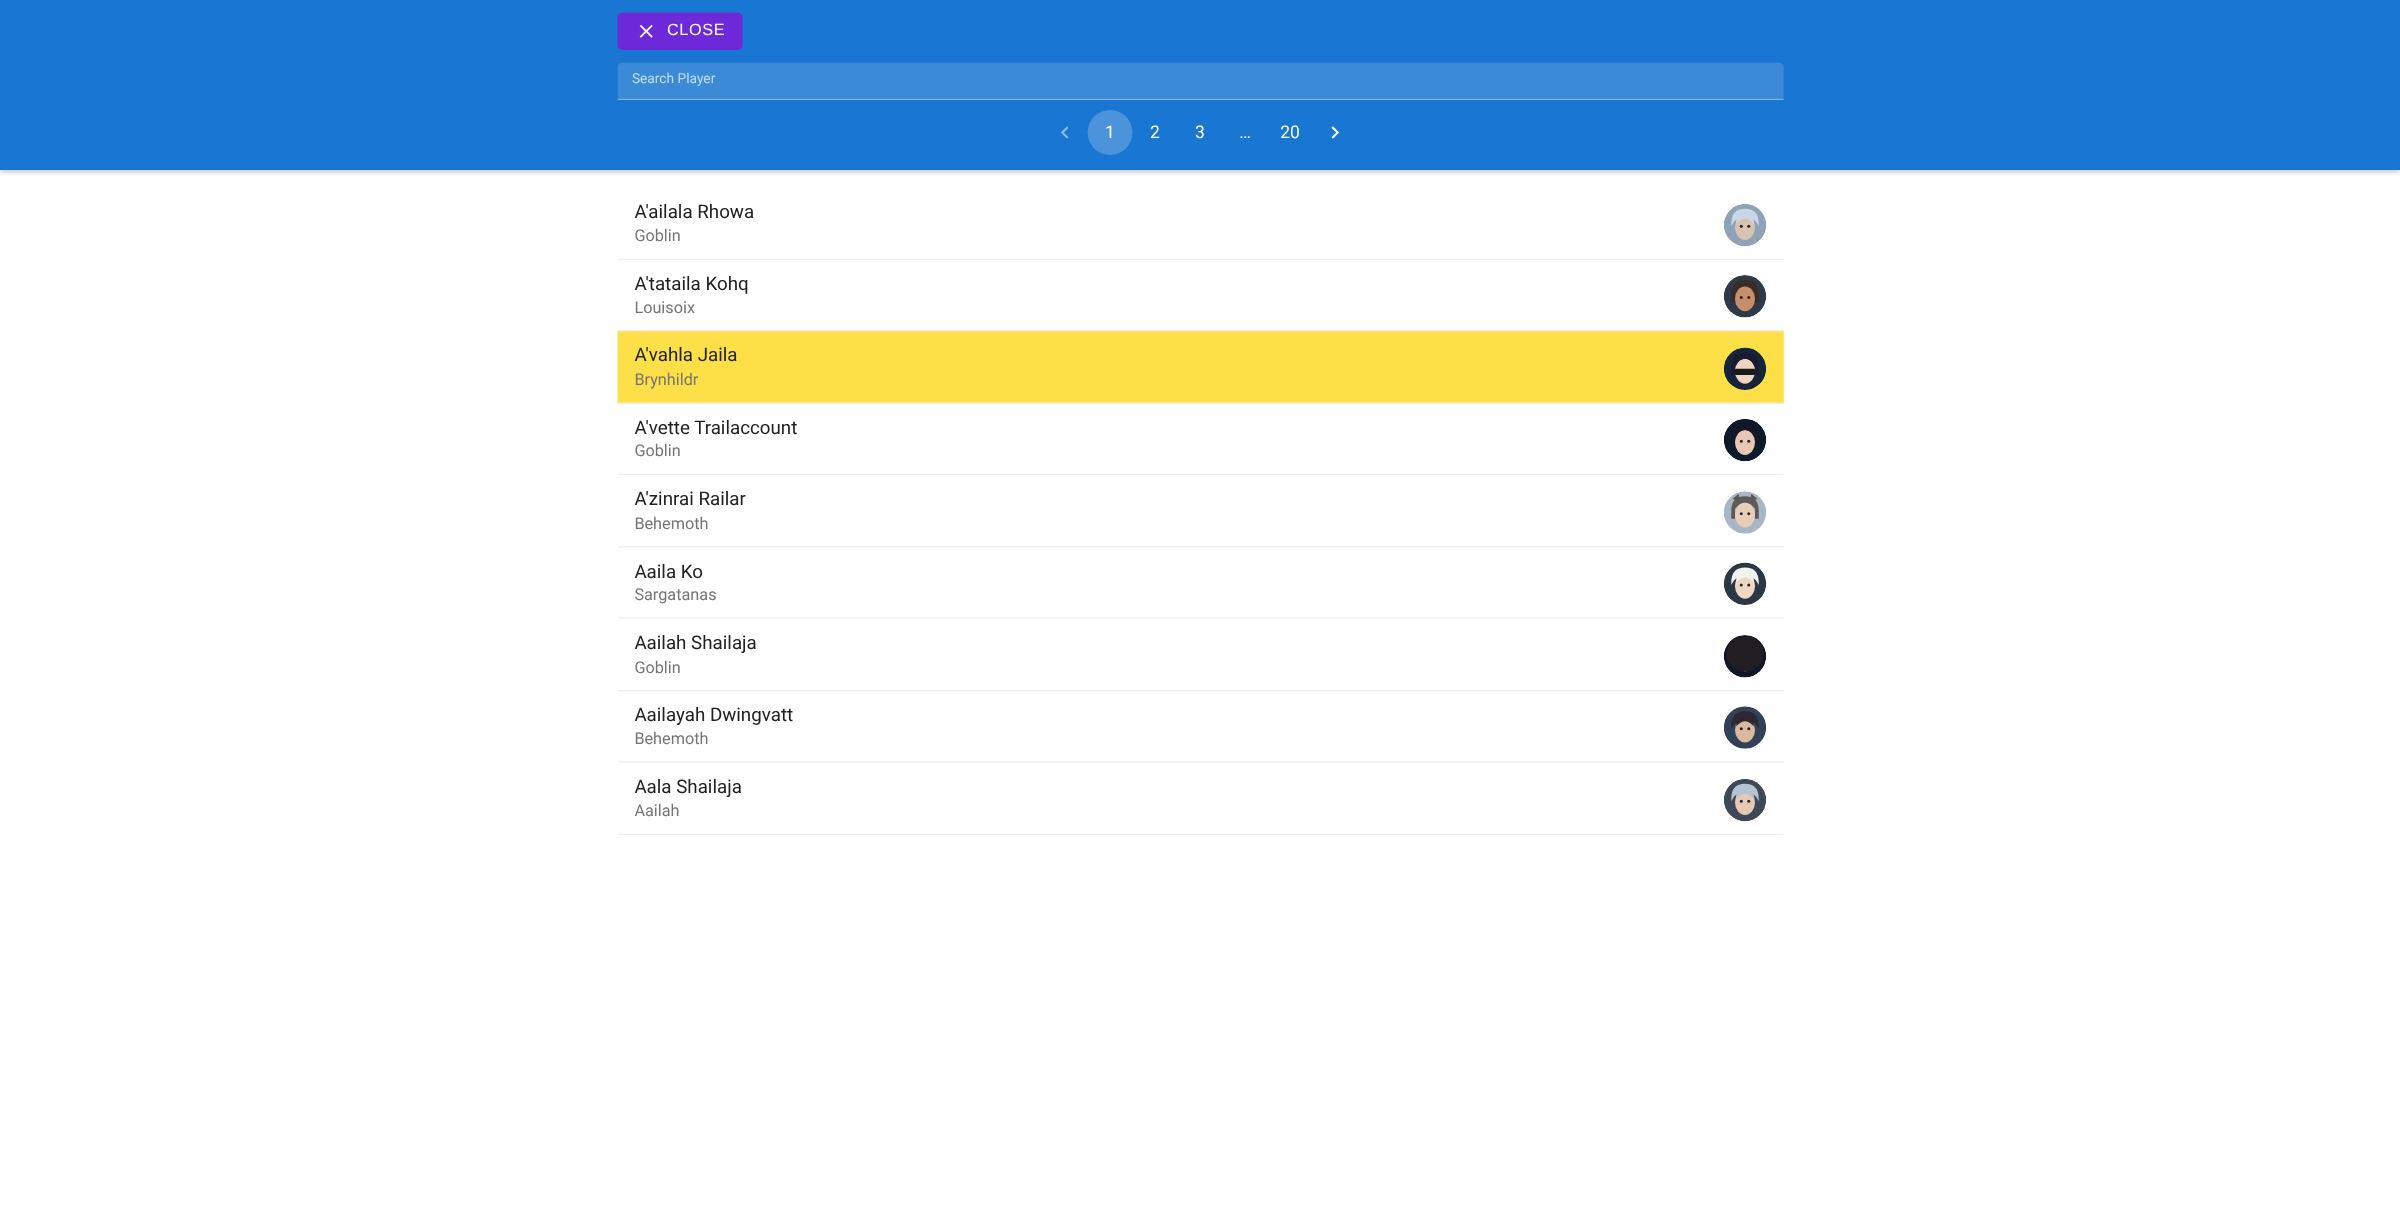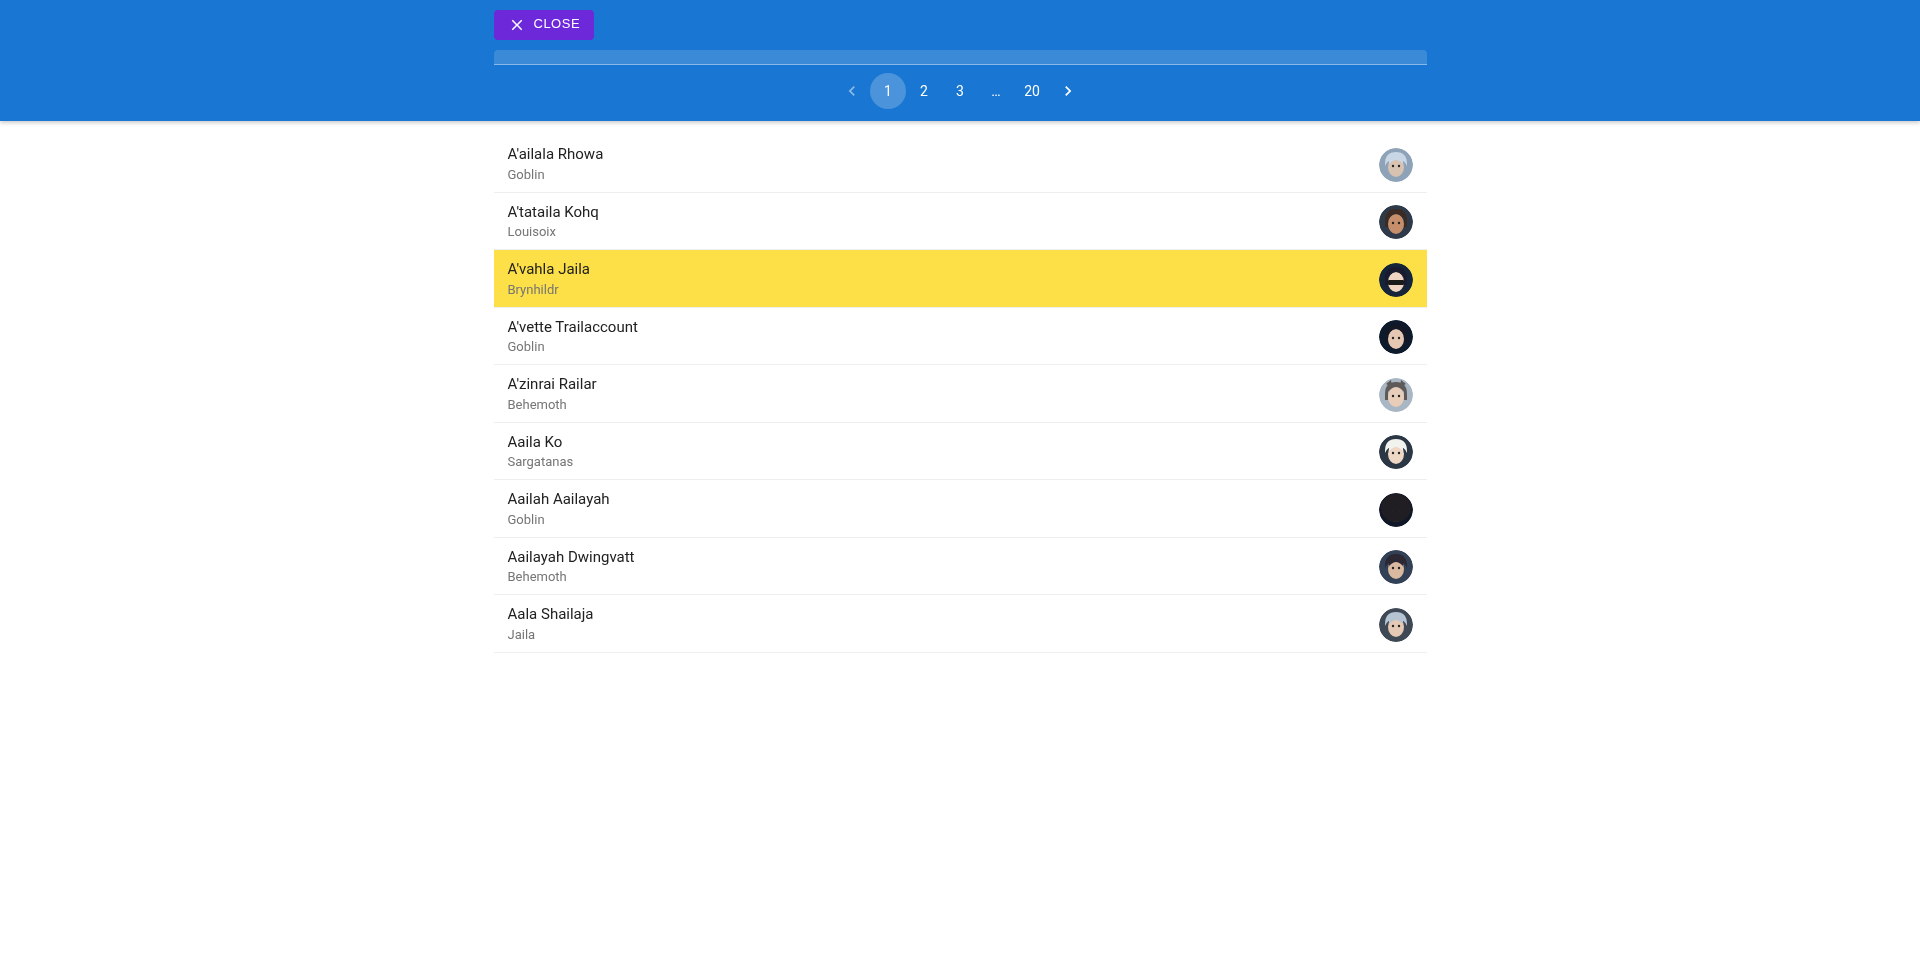--- a/index.html
+++ b/index.html
@@ -153,20 +153,21 @@
 <div class="header">
   <div class="container">
     <button class="close-btn">
       <svg viewBox="0 0 24 24">
           <path d="M19 6.41 17.59 5 12 10.59 6.41 5 5 6.41 10.59 12 5 17.59 6.41 19 12 13.41 17.59 19 19 17.59 13.41 12z"></path>
         </svg>
       <span>CLOSE</span>
     </button>
 
     <div class="search-box">
+      <span class="search-label">Search Player</span>
     </div>
 
     <div class="pagination">
       <div class="pg-btn disabled">
         <svg viewBox="0 0 24 24">
             <path d="M15.41 7.41 14 6l-6 6 6 6 1.41-1.41L10.83 12z"></path>
           </svg>
       </div>
 
       <div id="page-buttons" style="display:contents"><div class="pg-btn active">1</div><div class="pg-btn">2</div><div class="pg-btn">3</div><div class="pg-btn" style="cursor: default;">…</div><div class="pg-btn">20</div></div>
@@ -255,21 +256,21 @@
         <circle cx="17" cy="17" r="17" fill="#2b3745"></circle>
         <ellipse cx="17" cy="19" rx="8" ry="10" fill="#efd7c6"></ellipse>
         <path d="M6 16 Q6 4 17 4 Q28 4 28 16 L28 18 Q24 10 17 10 Q10 10 6 18 Z" fill="#f2f2ee"></path>
         <path d="M10 11 Q17 7 24 11 L24 16 Q20 12 17 12 Q14 12 10 16 Z" fill="#f2f2ee"></path>
         <circle cx="14" cy="18" r="1.2" fill="#222"></circle>
         <circle cx="20" cy="18" r="1.2" fill="#222"></circle>
       </svg>
     </div>
     <div class="result-row">
       <div class="result-text">
-        <div class="name">Aailah Aailayah</div>
+        <div class="name">Aailah Shailaja</div>
         <div class="server">Goblin</div>
       </div>
       <svg class="avatar" viewBox="0 0 34 34">
         <circle cx="17" cy="17" r="17" fill="#101828"></circle>
         <ellipse cx="17" cy="19" rx="8" ry="10" fill="#e0bfa6"></ellipse>
         <ellipse cx="17" cy="15" rx="15" ry="14" fill="#201e22"></ellipse>
         <circle cx="14" cy="18" r="1.2" fill="#222"></circle>
         <circle cx="20" cy="18" r="1.2" fill="#222"></circle>
       </svg>
     </div>
@@ -283,21 +284,21 @@
         <ellipse cx="17" cy="19" rx="8" ry="10" fill="#d9b9a0"></ellipse>
         <path d="M6 16 Q6 4 17 4 Q28 4 28 16 L28 18 Q24 10 17 10 Q10 10 6 18 Z" fill="#2b2733"></path>
         <path d="M10 11 Q17 7 24 11 L24 16 Q20 12 17 12 Q14 12 10 16 Z" fill="#2b2733"></path>
         <circle cx="14" cy="18" r="1.2" fill="#222"></circle>
         <circle cx="20" cy="18" r="1.2" fill="#222"></circle>
       </svg>
     </div>
     <div class="result-row">
       <div class="result-text">
         <div class="name">Aala Shailaja</div>
-        <div class="server">Jaila</div>
+        <div class="server">Aailah</div>
       </div>
       <svg class="avatar" viewBox="0 0 34 34">
         <circle cx="17" cy="17" r="17" fill="#3f4955"></circle>
         <ellipse cx="17" cy="19" rx="8" ry="10" fill="#e5c9b4"></ellipse>
         <path d="M6 16 Q6 4 17 4 Q28 4 28 16 L28 18 Q24 10 17 10 Q10 10 6 18 Z" fill="#b6c3d2"></path>
         <path d="M10 11 Q17 7 24 11 L24 16 Q20 12 17 12 Q14 12 10 16 Z" fill="#b6c3d2"></path>
         <circle cx="14" cy="18" r="1.2" fill="#222"></circle>
         <circle cx="20" cy="18" r="1.2" fill="#222"></circle>
       </svg>
     </div>

